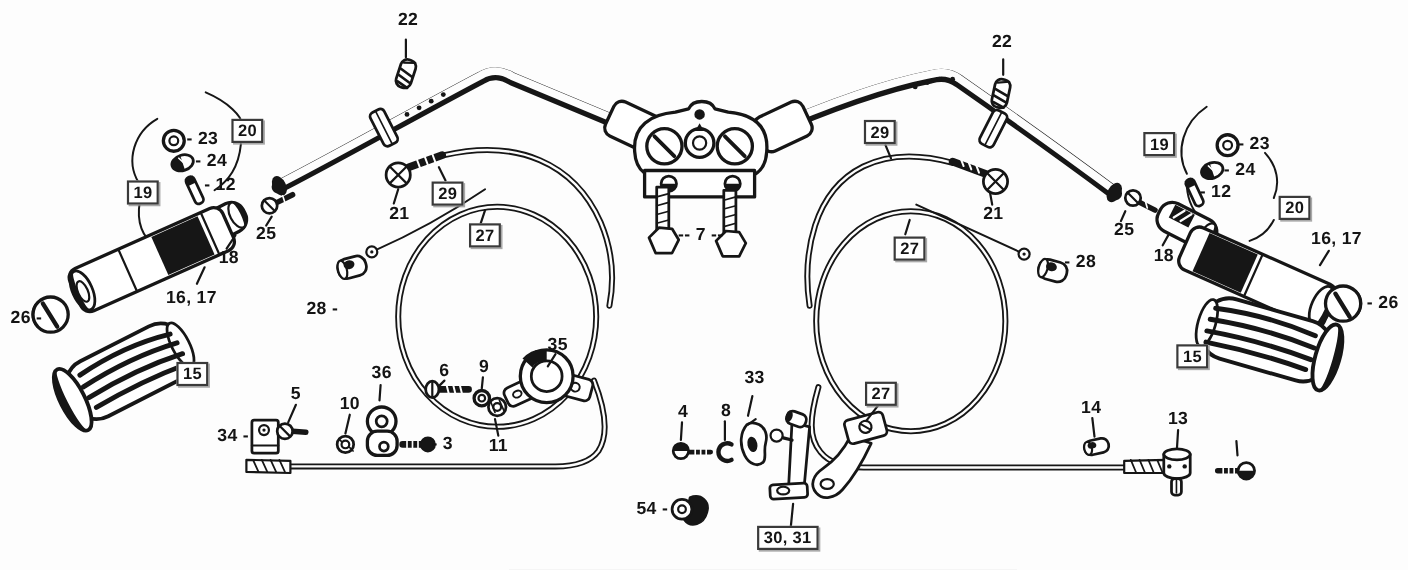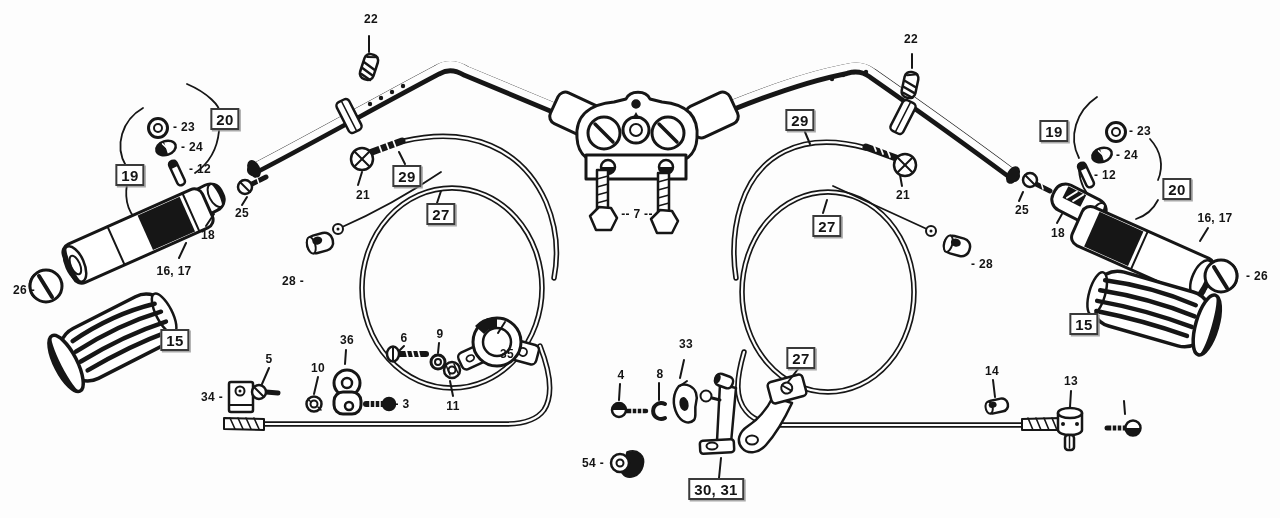--- a/index.html
+++ b/index.html
@@ -4,21 +4,21 @@
 <style>
   html,body{margin:0;padding:0;background:#e8e8e8;}
   #stage{
     position:relative;width:1280px;height:518px;background:#fdfdfd;
     font-family:"Liberation Sans","DejaVu Sans",sans-serif;overflow:hidden;
   }
   #art{position:absolute;left:0;top:0;}
   #callout-layer{position:absolute;left:0;top:0;width:100%;height:100%;pointer-events:none;}
   .callout{
     position:absolute;transform:translate(-50%,-50%);
-    font-weight:bold;font-size:12px;color:#141414;white-space:nowrap;
+    font-weight:bold;font-size:16px;color:#141414;white-space:nowrap;
     letter-spacing:.3px;line-height:1;
   }
   .callout.boxed{
     border:2px solid #3a3a3a;background:#fff;padding:2px 4px 1px 4px;
     font-size:15px;box-shadow:1.5px 1.5px 0 rgba(140,140,140,.75);
   }
 </style>
 </head>
 <body>
 
@@ -483,24 +483,24 @@
       <div class="callout boxed" style="left: 1054px; top: 131px;">19</div>
       <div class="callout" style="left: 1140px; top: 131px;">- 23</div>
       <div class="callout" style="left: 1127px; top: 155px;">- 24</div>
       <div class="callout" style="left: 1105px; top: 175px;">- 12</div>
       <div class="callout boxed" style="left: 1177px; top: 189px;">20</div>
       <div class="callout" style="left: 903px; top: 195px;">21</div>
       <div class="callout" style="left: 1022px; top: 210px;">25</div>
       <div class="callout" style="left: 1058px; top: 233px;">18</div>
       <div class="callout" style="left: 1215px; top: 218px;">16, 17</div>
       <div class="callout boxed" style="left: 827px; top: 226px;">27</div>
-      <div class="callout" style="left: 982px; top: 264px;">- 28</div>
+      <div class="callout" style="left: 982px; top: 239px;">- 28</div>
       <div class="callout" style="left: 1257px; top: 276px;">- 26</div>
       <div class="callout boxed" style="left: 1084px; top: 324px;">15</div>
-      <div class="callout" style="left: 507px; top: 314px; margin-top: 40px;">35</div>
+      <div class="callout" style="left: 507px; top: 314px;">35</div>
       <div class="callout" style="left: 347px; top: 340px;">36</div>
       <div class="callout" style="left: 404px; top: 338px;">6</div>
       <div class="callout" style="left: 440px; top: 334px;">9</div>
       <div class="callout" style="left: 269px; top: 359px;">5</div>
       <div class="callout" style="left: 318px; top: 368px;">10</div>
       <div class="callout" style="left: 686px; top: 344px;">33</div>
       <div class="callout boxed" style="left: 801px; top: 358px;">27</div>
       <div class="callout" style="left: 212px; top: 397px;">34 -</div>
       <div class="callout" style="left: 402px; top: 404px;">- 3</div>
       <div class="callout" style="left: 453px; top: 406px;">11</div>

